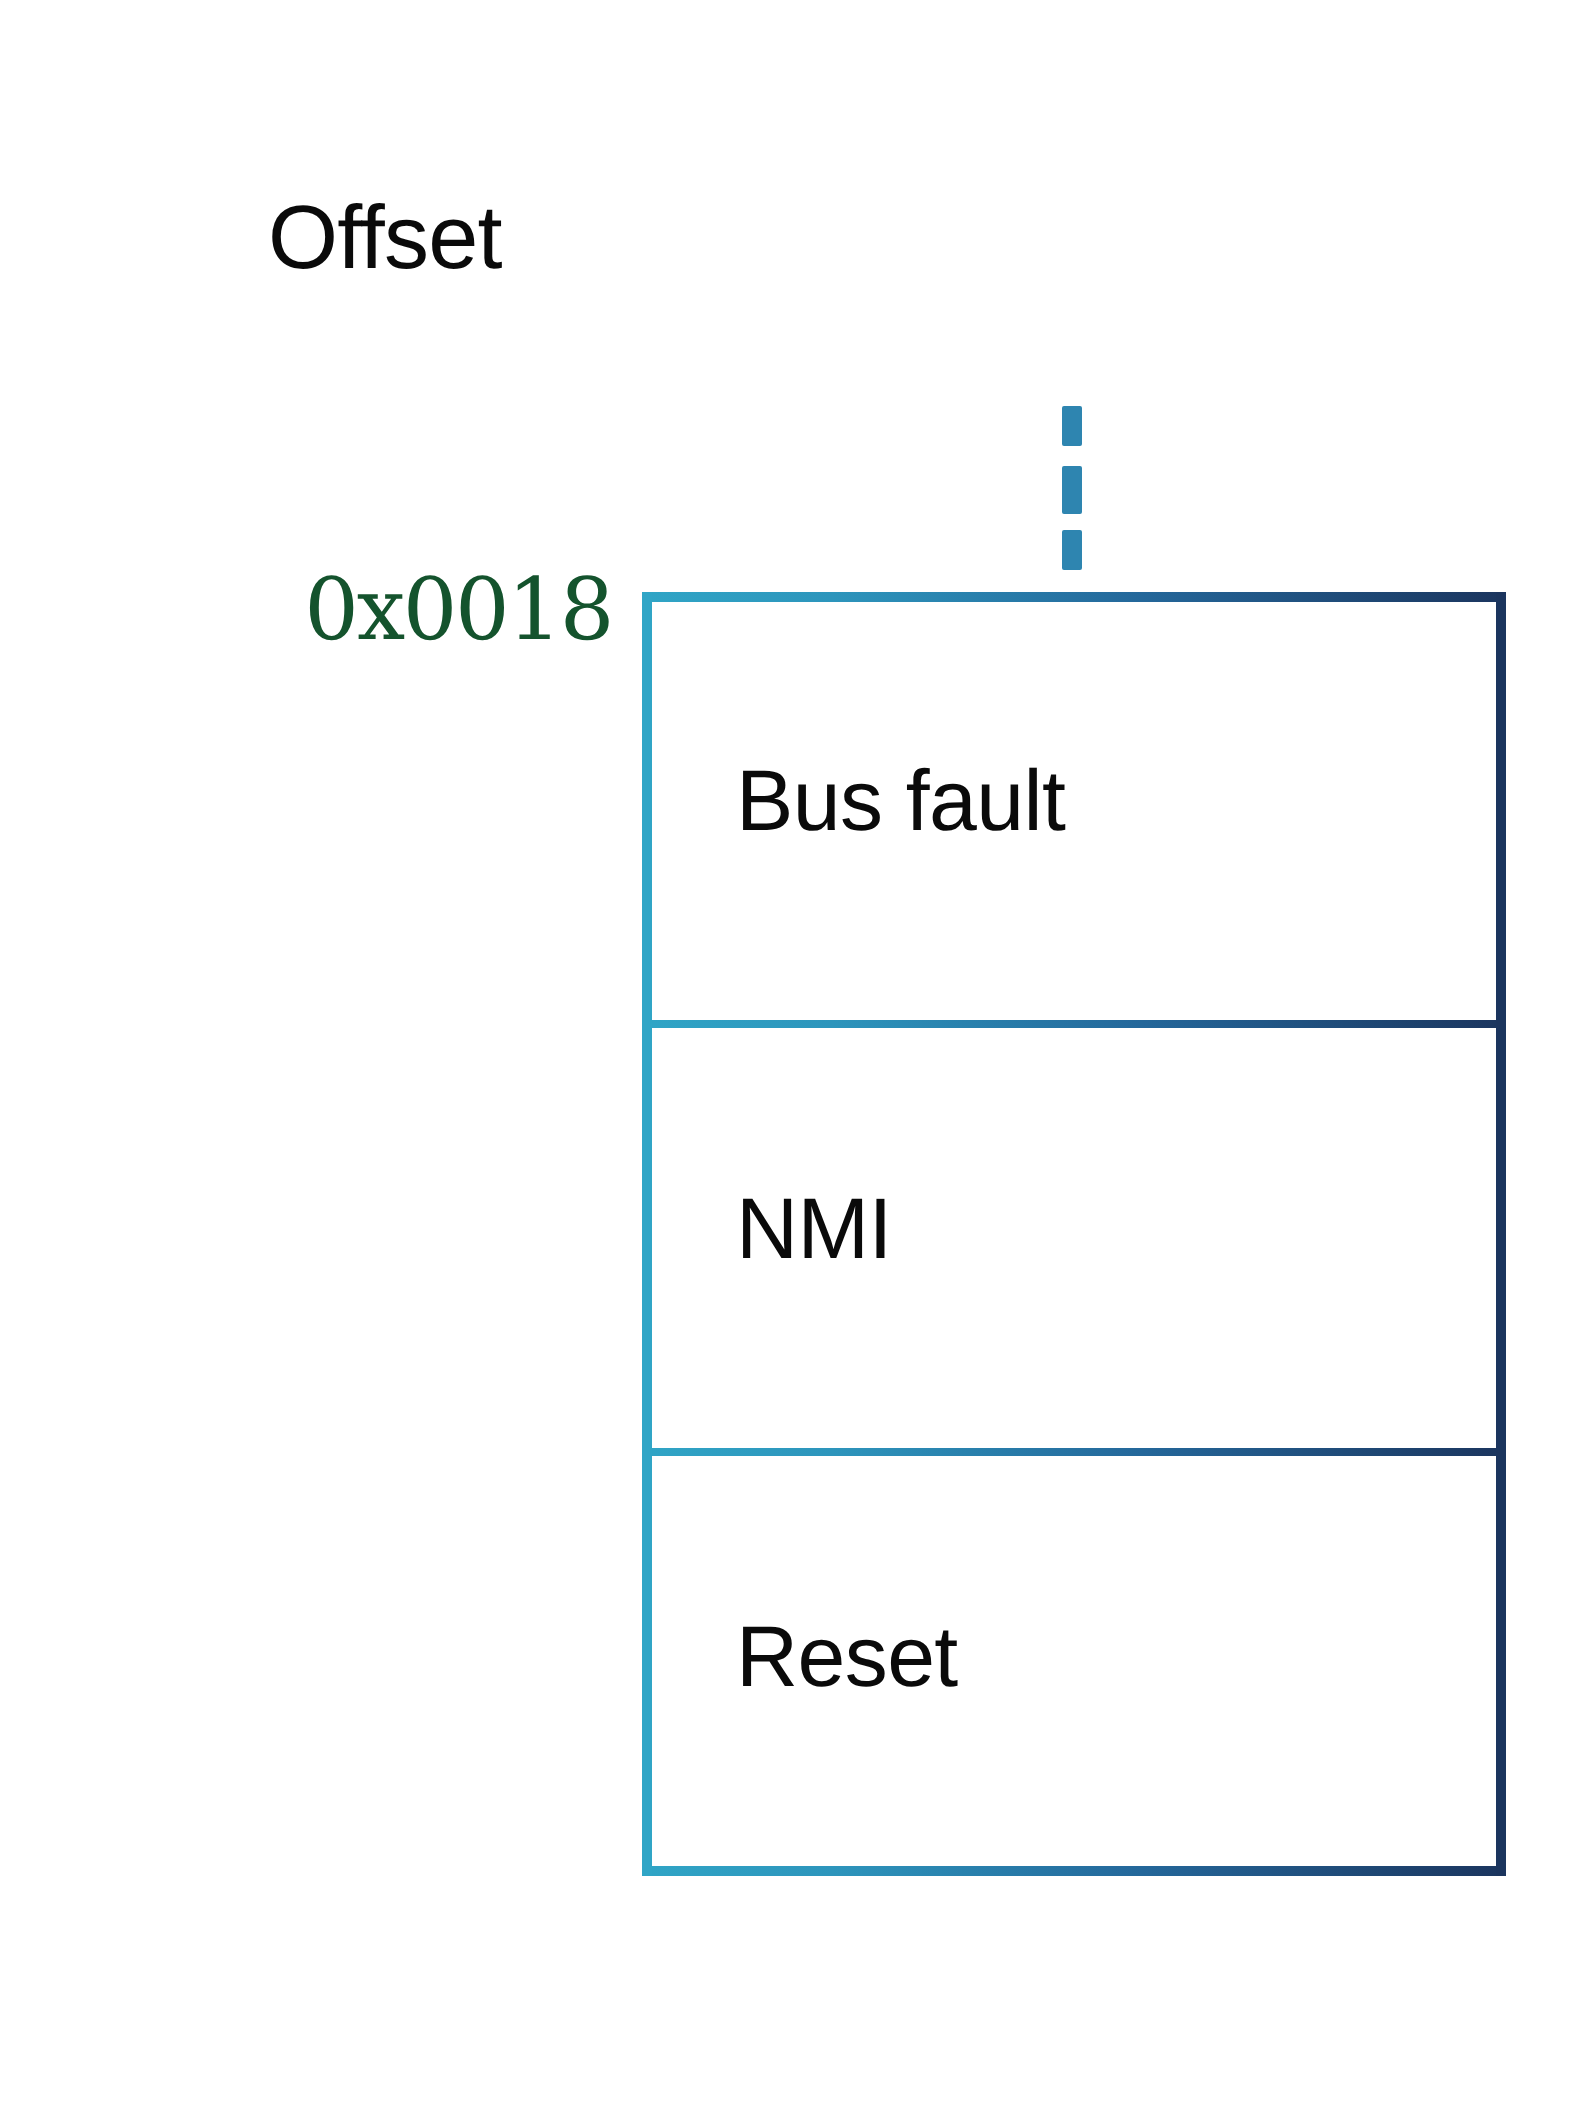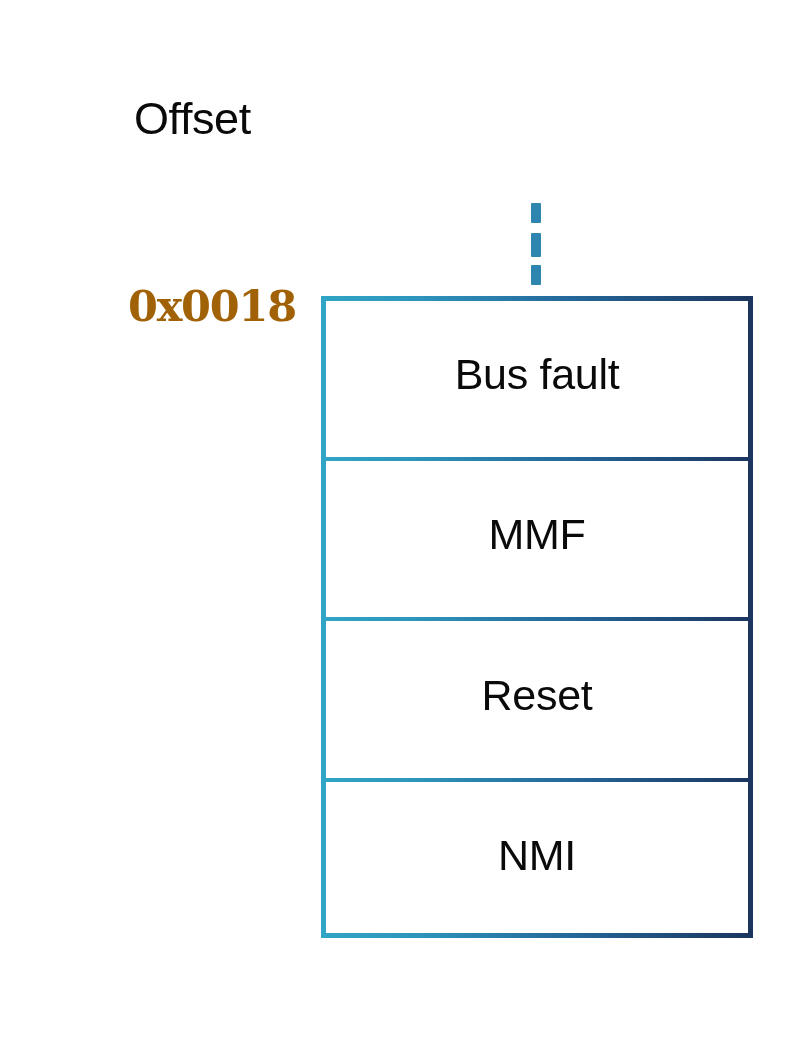--- a/index.html
+++ b/index.html
@@ -90,21 +90,22 @@
     position: absolute;
     inset: 0;
     display: flex;
     flex-direction: column;
   }
   .vt-row {
     flex: 1 1 0;
     position: relative;
     display: flex;
     align-items: center;
-    justify-content: center;
+    justify-content: flex-start;
+    padding-left: 47px;
   }
   
   .vt-row + .vt-row::before {
     content: "";
     position: absolute;
     left: 0; right: 0; top: 0;
     height: 4px;
     background: linear-gradient(to right, #30A5C6 0%, #2D95BC 22%, #24679A 58%, #1B355E 100%);
   }
   .vt-label {
@@ -115,25 +116,25 @@
     letter-spacing: -0.3px;
     line-height: 1;
     white-space: nowrap;
     position: relative;
     top: -2px;
   }
 
   
   .offset-label {
     position: absolute;
-    right: 10px;
+    right: 0;
     font-family: "DejaVu Serif", "Liberation Serif", serif;
     font-size: 43px;
-    font-weight: 700;
-    color: #a16207;
+    font-weight: 400;
+    color: #14532d;
     letter-spacing: -1.2px;
     line-height: 1;
     white-space: nowrap;
     transform: translateY(-50%);
   }
   #offset-scale {
     position: absolute;
     left: 0;
     top: 0;
     width: 258px;
@@ -156,27 +157,24 @@
   <div id="offset-scale">
     <div class="offset-label" style="top:306px">0x0018</div>
   </div>
 
   <div id="vector-table">
     <div class="vt-rows">
       <div class="vt-row">
         <span class="vt-label">Bus fault</span>
       </div>
       <div class="vt-row">
-        <span class="vt-label">MMF</span>
+        <span class="vt-label">NMI</span>
       </div>
       <div class="vt-row">
         <span class="vt-label">Reset</span>
-      </div>
-      <div class="vt-row">
-        <span class="vt-label">NMI</span>
       </div>
     </div>
     <div class="frame-bar frame-top"></div>
     <div class="frame-bar frame-bottom"></div>
     <div class="frame-bar frame-left"></div>
     <div class="frame-bar frame-right"></div>
   </div>
 
 </div>
 

